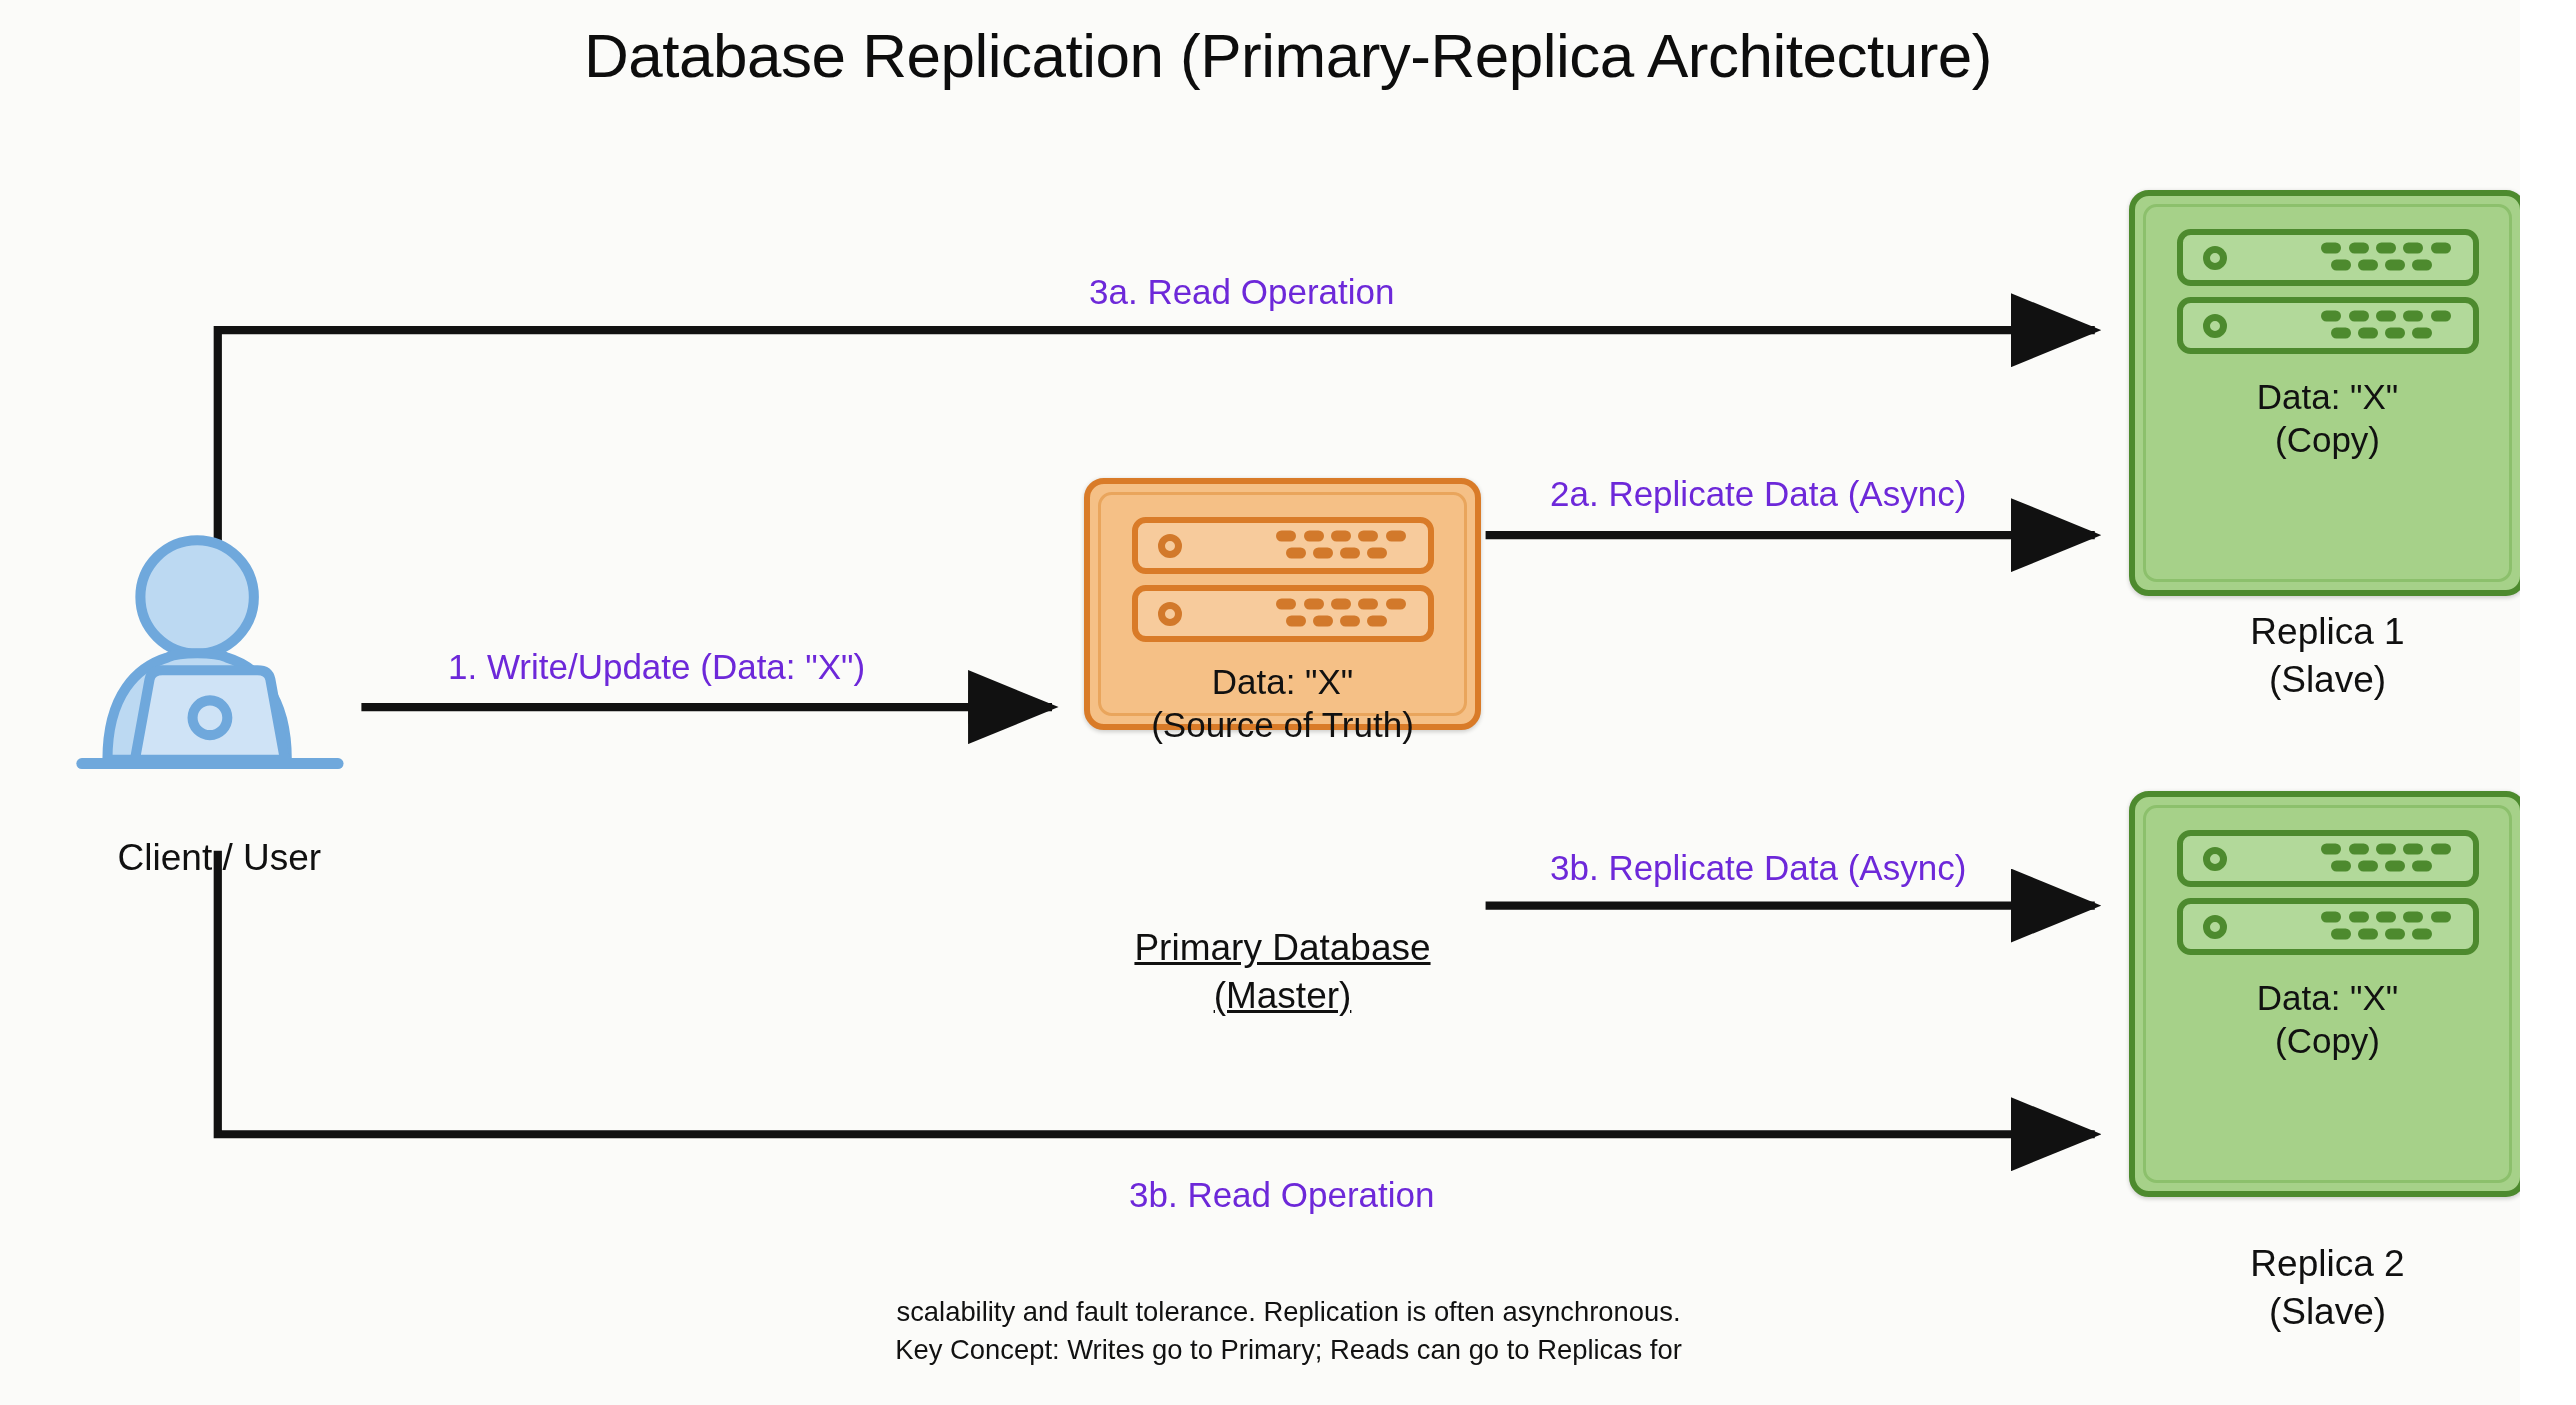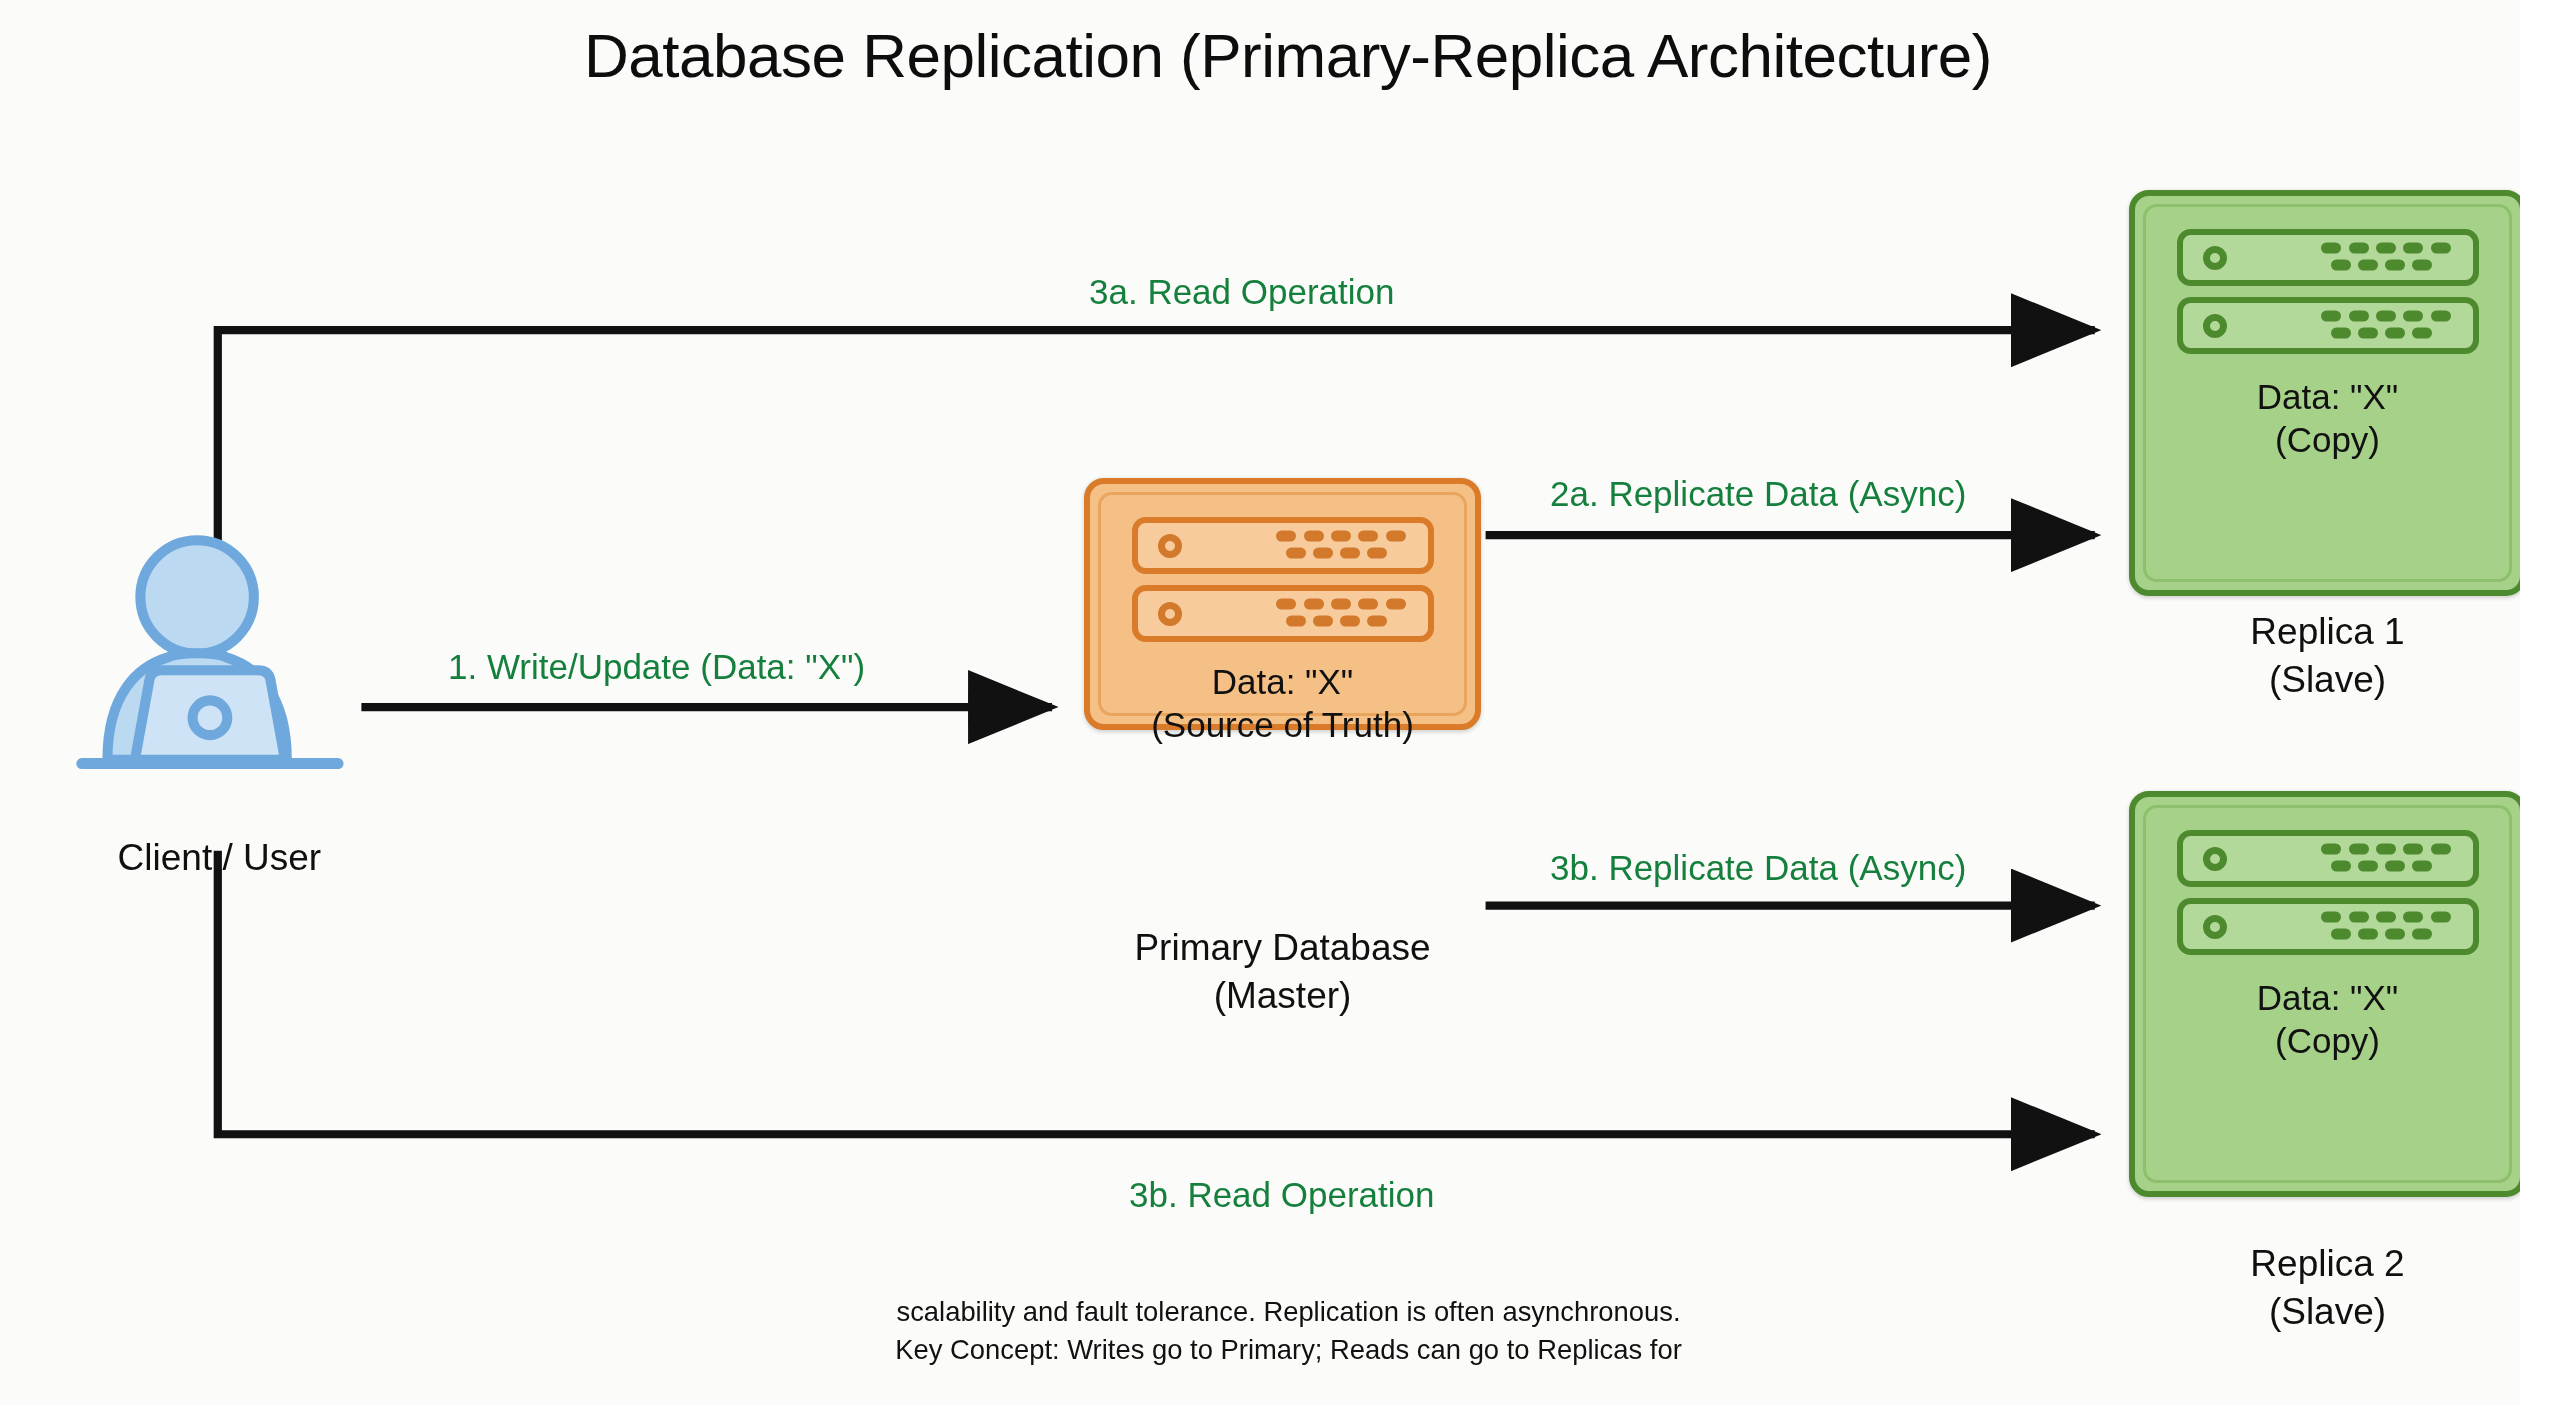--- a/index.html
+++ b/index.html
@@ -123,31 +123,31 @@
   .replica .node-text { top: 179px; }
 
   
   .caption {
     position: absolute;
     text-align: center;
     font-size: 37px;
     line-height: 48px;
     color: #101010;
   }
-  #primary-caption { left: 1084px; top: 924px; width: 397px; }
+  #primary-caption { left: 1084px; top: 924px; width: 397px; text-decoration: underline; }
   #replica1-caption { left: 2129px; top: 608px; width: 397px; }
   #replica2-caption { left: 2129px; top: 1240px; width: 397px; }
   #client-caption { left: 27.4px; top: 834px; width: 384px; }
 
   
   .edge-label {
     position: absolute;
     font-size: 35px;
     line-height: 40px;
-    color: #15803d;
+    color: #6d28d9;
     white-space: nowrap;
   }
   #lbl-write   { left: 448px;  top: 647px; }
   #lbl-read-a  { left: 1089px; top: 272px; }
   #lbl-read-b  { left: 1089px; top: 1175px; margin-left: 40px; }
   #lbl-repl-a  { left: 1550px; top: 474px; }
   #lbl-repl-b  { left: 1550px; top: 848px; }
 
   
   #key-note {

